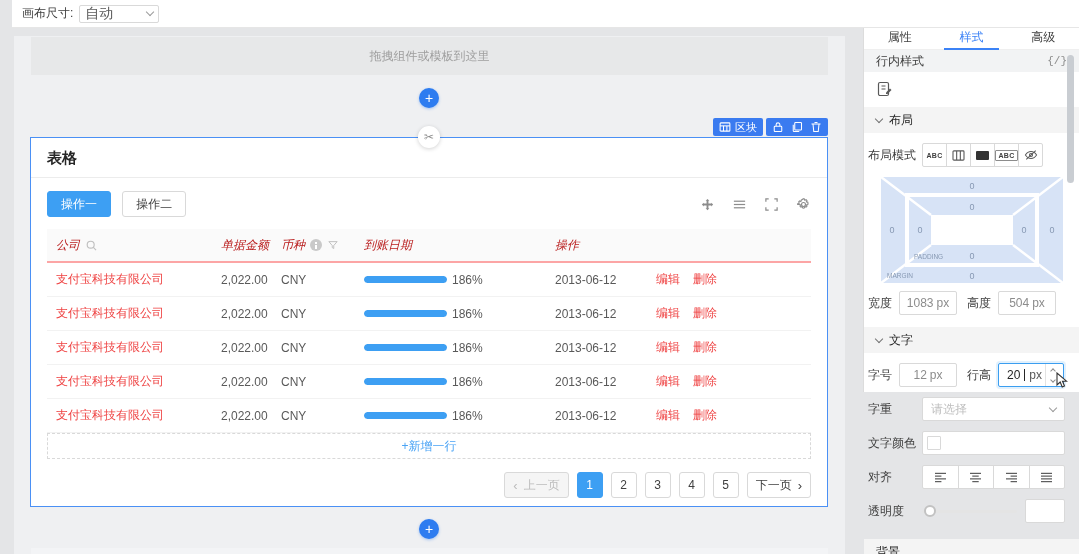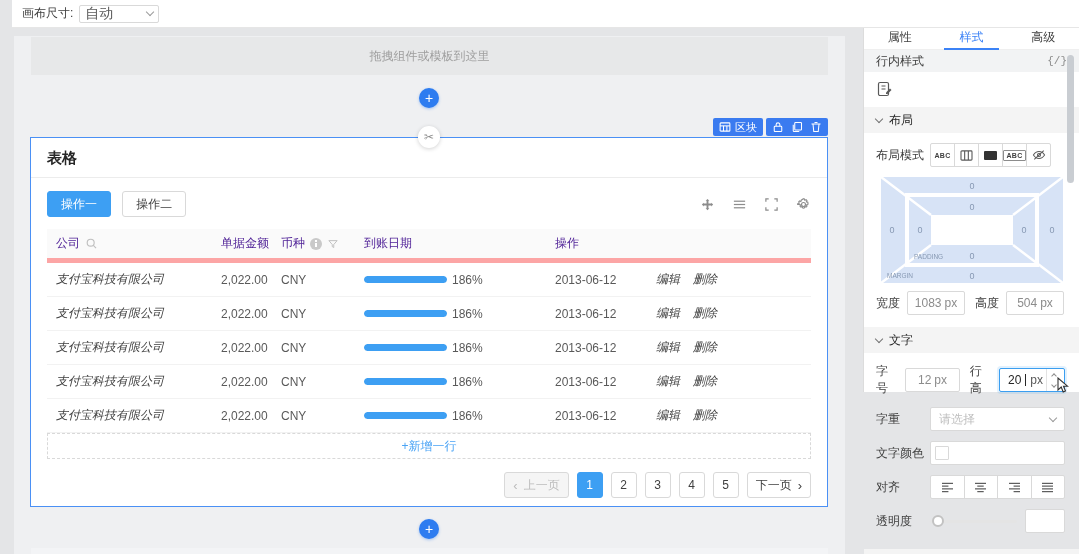--- a/index.html
+++ b/index.html
@@ -33,24 +33,24 @@
   .tbl-title { height:40px; line-height:40px; padding:0 16px; font-size:15px; font-weight:bold; color:#262626; border-bottom:1px solid #ececec; }
   .tbl-toolbar { margin:13px 16px 12px; display:flex; align-items:center; justify-content:space-between; }
   .btn { height:26px; padding:0 13px; border-radius:3px; border:1px solid #d9d9d9; background:#fff; color:#404040; font-size:12px; cursor:pointer; font-family:inherit; }
   .btn.primary { background:#3d9ff3; border-color:#3d9ff3; color:#fff; }
   .btn + .btn { margin-left:8px; }
   .tool-icons { display:flex; gap:17px; align-items:center; }
   .tool-icons span { cursor:pointer; display:flex; }
 
   .ttable { margin:0 16px; }
   .thead, .trow { display:grid; grid-template-columns:165px 60px 83px 191px 101px 1fr; align-items:center; height:34px; }
-  .thead { background:#fafafa; border-bottom:5px solid #fca5a5; color:#4c1d95; }
+  .thead { background:#fafafa; border-bottom:2px solid #fca5a5; color:#b91c1c;font-style:italic; }
   .trow { border-bottom:1px solid #f2f2f2; color:#595959; }
   .cell { padding-left:9px; display:flex; align-items:center; gap:5px; white-space:nowrap; overflow:hidden; }
-  .link { color:#404040; text-decoration:none; cursor:pointer;font-style:italic; }
+  .link { color:#ef4444; text-decoration:none; cursor:pointer; }
   .actions a + a { margin-left:8px; }
   .info-i { width:12px; height:12px; border-radius:50%; background:#c9c9c9; position:relative; flex:none; }
   .info-i::before { content:""; position:absolute; left:5px; top:2.5px; width:2px; height:2px; background:#fff; }
   .info-i::after { content:""; position:absolute; left:5px; top:5.6px; width:2px; height:4px; background:#fff; }
   .pbar { width:83px; height:7px; border-radius:4px; background:#eef2f6; overflow:hidden; flex:none; }
   .pfill { display:block; height:100%; border-radius:4px; background:#3d9ff3; }
   .plabel { color:#595959; }
 
   .addrow { margin:0 16px; height:26px; border:1px dashed #d9d9d9; display:flex; align-items:center; justify-content:center; color:#4aa3f5; cursor:pointer; background:#fff; }
   .pagi { margin:13px 16px 0; display:flex; justify-content:flex-end; gap:8px; }
@@ -65,21 +65,21 @@
   .p-breadcrumb .sep { color:#bfbfbf; font-size:10px; }
   .p-tabs { height:24px; display:flex; border-bottom:1px solid #efefef; }
   .p-tab { flex:1; display:flex; align-items:center; justify-content:center; cursor:pointer; position:relative; color:#404040; }
   .p-tab.active { color:#3b82f6; }
   .p-tab.active::after { content:""; position:absolute; left:8px; right:8px; bottom:-1px; height:2px; background:#3b82f6; }
   .p-inline { height:22px; background:#f2f3f4; display:flex; align-items:center; justify-content:space-between; padding:0 12px; color:#404040; }
   .p-inline .code { color:#8c8c8c; cursor:pointer; font-family:"Liberation Mono",monospace; font-size:11px; }
   .p-painter { padding:8px 12px 9px; }
   .p-sec { height:26px; background:#f4f4f4; display:flex; align-items:center; gap:7px; padding:0 12px; color:#262626; cursor:pointer; }
   .p-sec .chev { border-color:#737373; }
-  .p-row { display:flex; align-items:center; padding:10px 14px 0 12px; }
+  .p-row { display:flex; align-items:center; padding:10px 14px 0 4px; }
   .p-lbl { width:54px; flex:none; color:#404040; }
   .seg-group { display:flex; }
   .seg { width:25px; height:24px; border:1px solid #d9d9d9; background:#fff; display:flex; align-items:center; justify-content:center; margin-left:-1px; cursor:pointer; color:#595959; }
   .seg:first-child { margin-left:0; border-radius:2px 0 0 2px; }
   .seg:last-child { border-radius:0 2px 2px 0; }
   .seg .abc { font-size:7px; letter-spacing:.3px; color:#404040; font-weight:bold; }
   .seg .abc.boxed { border:1px solid #8c8c8c; padding:1px 2px; border-radius:1px; }
   .blockrect { width:13px; height:9px; background:#333; border-radius:1px; }
   .boxmodel { margin:10px auto 0; width:182px; }
   .p-input { height:24px; border:1px solid #d9d9d9; border-radius:2px; background:#fff; display:flex; align-items:center; justify-content:center; gap:3px; color:#8c8c8c; padding:0 4px; }

